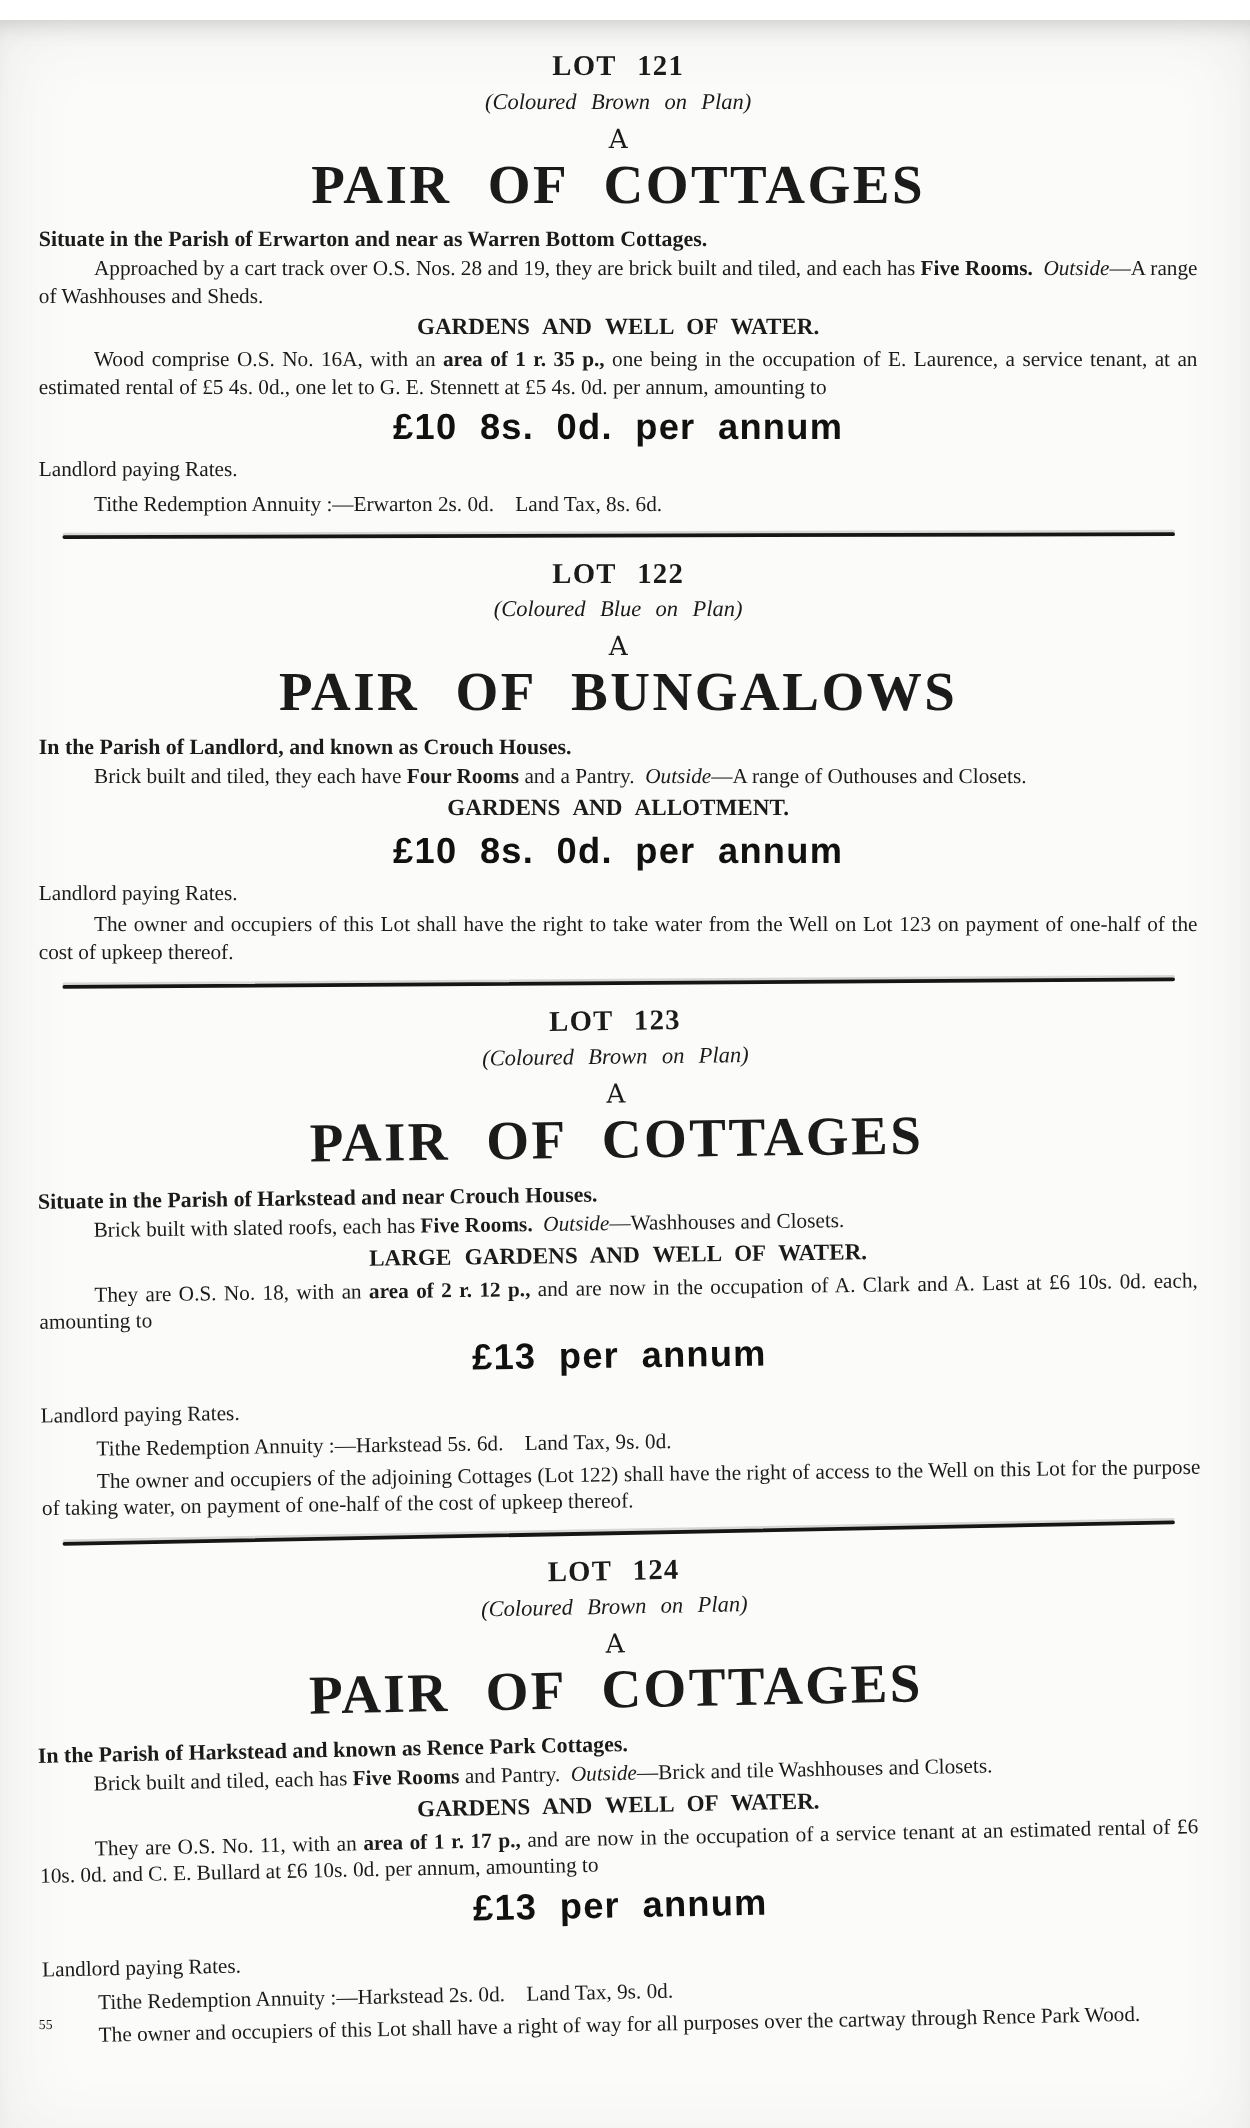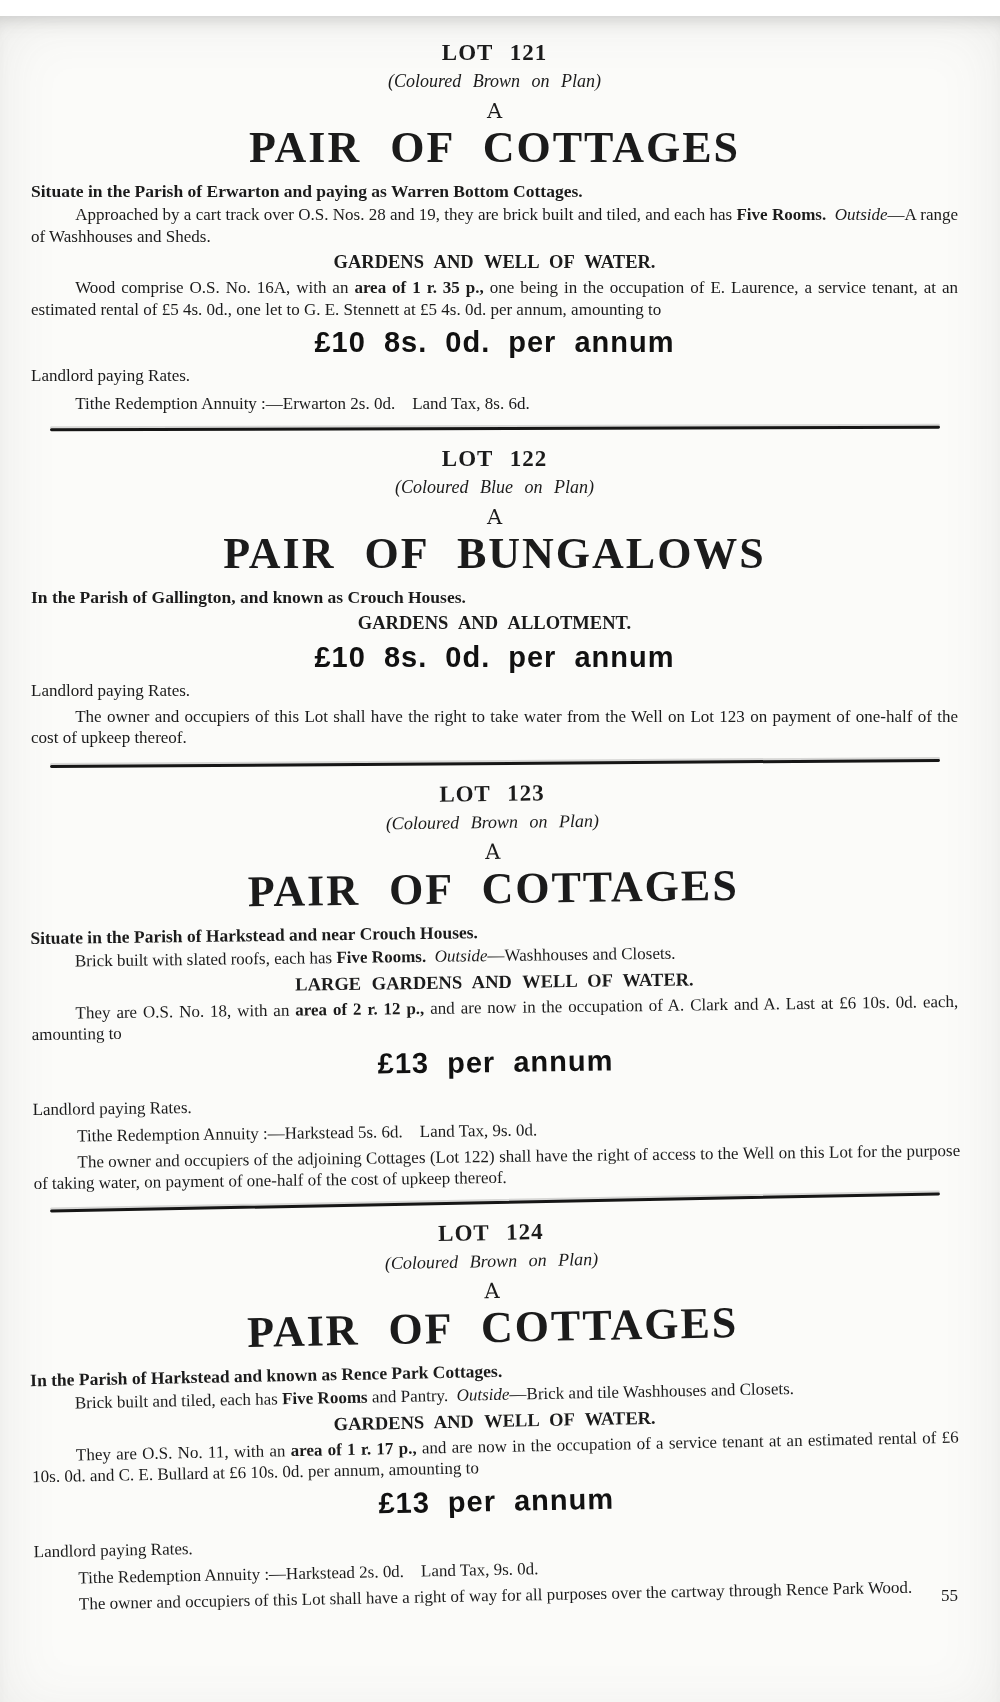--- a/index.html
+++ b/index.html
@@ -57,51 +57,52 @@
   .tithe{margin-top:6px;text-indent:2.6em;}
   .note{margin-top:4px;}
   .rule{
     height:3px;background:#161616;border-radius:2px;
     margin:13px auto 16px auto;width:96%;
     box-shadow:0 -2px 0 rgba(22,22,22,.15);
   }
   .tilt-b{transform:rotate(-0.75deg);}
   .tilt-c{transform:rotate(-1.15deg);}
   .pagenum{
-    text-align:right;font-size:17px;line-height:20px;margin:2px 0 0 0;
+    text-align:left;font-size:11px;line-height:20px;margin:2px 0 0 0;
   }
   .gap-lg{margin-top:14px;}
 </style>
 </head>
 <body>
 
 <div class="page">
 
   <section class="lot">
     <h3 class="lotno">LOT 121</h3>
     <p class="plan">(Coloured Brown on Plan)</p>
     <p class="article">A</p>
     <h1 class="title">PAIR OF COTTAGES</h1>
-    <p class="situate">Situate in the Parish of Erwarton and paying as Warren Bottom Cottages.</p>
+    <p class="situate">Situate in the Parish of Erwarton and near as Warren Bottom Cottages.</p>
     <p class="body indent"><span>Approached by a cart track over O.S. Nos. 28 and 19, they are brick built and tiled, and each has </span><span class="b">Five Rooms.</span><span> </span><span class="i">Outside</span><span>—A range of Washhouses and Sheds.</span></p>
     <h4 class="feature">GARDENS AND WELL OF WATER.</h4>
     <p class="body indent"><span>Wood comprise O.S. No. 16A, with an </span><span class="b">area of 1 r. 35 p.,</span><span> one being in the occupation of E. Laurence, a service tenant, at an estimated rental of £5 4s. 0d., one let to G. E. Stennett at £5 4s. 0d. per annum, amounting to</span></p>
     <p class="rent">£10 8s. 0d. per annum</p>
     <p class="body landlord">Landlord paying Rates.</p>
     <p class="body tithe">Tithe Redemption Annuity :—Erwarton 2s. 0d. Land Tax, 8s. 6d.</p>
   </section>
 
   <div class="rule" style="transform:rotate(-0.15deg)"></div>
 
   <section class="lot">
     <h3 class="lotno">LOT 122</h3>
     <p class="plan">(Coloured Blue on Plan)</p>
     <p class="article">A</p>
     <h1 class="title">PAIR OF BUNGALOWS</h1>
-    <p class="situate">In the Parish of Gallington, and known as Crouch Houses.</p>
+    <p class="situate">In the Parish of Landlord, and known as Crouch Houses.</p>
+    <p class="body indent"><span>Brick built and tiled, they each have </span><span class="b">Four Rooms</span><span> and a Pantry. </span><span class="i">Outside</span><span>—A range of Outhouses and Closets.</span></p>
     <h4 class="feature">GARDENS AND ALLOTMENT.</h4>
     <p class="rent">£10 8s. 0d. per annum</p>
     <p class="body landlord">Landlord paying Rates.</p>
     <p class="body indent note">The owner and occupiers of this Lot shall have the right to take water from the Well on Lot 123 on payment of one-half of the cost of upkeep thereof.</p>
   </section>
 
   <div class="rule" style="transform:rotate(-0.4deg)"></div>
 
   <section class="lot tilt-b">
     <h3 class="lotno">LOT 123</h3>

